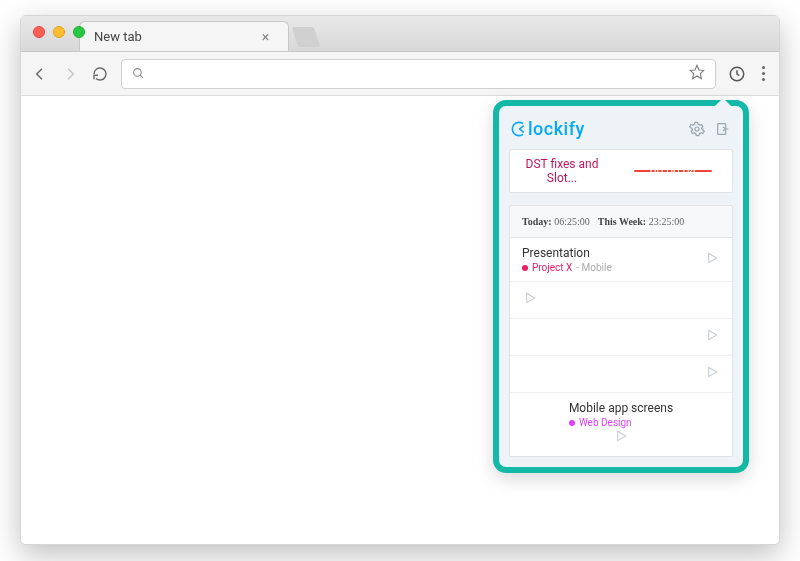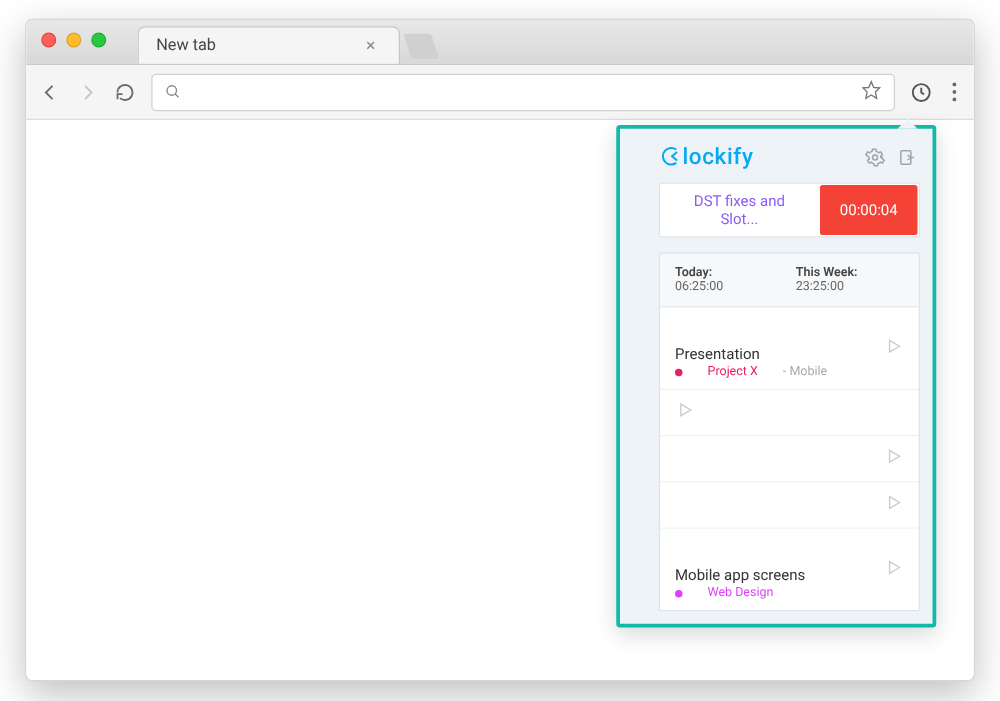--- a/index.html
+++ b/index.html
@@ -34,21 +34,21 @@
     top: 10px;
     left: 12px;
     display: flex;
     gap: 8px;
   }
   .dot { width: 12px; height: 12px; border-radius: 50%; }
   .dot.red { background: #ff5f57; border: 1px solid #e1463e; }
   .dot.yellow { background: #ffbd2e; border: 1px solid #e0a020; }
   .dot.green { background: #28c940; border: 1px solid #1faa33; }
   .tab {
-    margin-left: 89px;
+    margin-left: 58px;
     height: 30px;
     background: #f5f5f5;
     border: 1px solid #c7c7c7;
     border-bottom: none;
     border-radius: 6px 6px 0 0;
     display: flex;
     align-items: center;
     padding: 0 10px 0 14px;
     min-width: 210px;
     font-size: 13px;
@@ -94,24 +94,23 @@
 
   .content { position: relative; background:#fff; height: calc(100% - 80px); }
 
   
   .popup {
     position: absolute;
     top: 4px;
     right: 30px;
     width: 256px;
     background: #eef3f7;
-    border: 3px solid #14b8a6;
-    border-radius: 3px;
+    border: 6px solid #14b8a6;
+    border-radius: 13px;
     box-shadow: 0 6px 18px rgba(0,0,0,0.15);
-    padding-left: 21px;
   }
   .popup::before {
     content:'';
     position:absolute;
     top:-8px;
     right:12px;
     border-left:8px solid transparent;
     border-right:8px solid transparent;
     border-bottom:8px solid #eef3f7;
   }
@@ -138,62 +137,63 @@
     display:flex;
     align-items:stretch;
     height:44px;
   }
   .tracker .desc {
     flex:1;
     display:flex;
     align-items:center;
     padding:0 12px;
     font-size:12px;
-    color:#8b5cf6;
+    color:#be185d;
     text-align:center;
   }
   .tracker .timer {
     width: 78px;
     background:#f44336;
     color:#fff;
     font-size:12px;
     display:flex;
     align-items:center;
     justify-content:center;
-    margin:1px;
+    margin:20px;
     border-radius:2px;
   }
 
   .section {
     margin: 0 10px 10px 10px;
     border:1px solid #e0e4e8;
     border-radius:2px;
     overflow:hidden;
   }
   .summary {
     background:#f6f8fa;
     border-bottom:1px solid #e0e4e8;
     font-size:10px;
     color:#666;
     padding: 10px 12px;
     display:flex;
-    gap: 29px;
+    gap: 8px;
+    font-family: Liberation Serif, serif;
   }
   .summary b { color:#444; font-weight:600; }
   .entry {
     background:#fff;
     border-bottom:1px solid #eef1f3;
     padding: 8px 12px;
     display:flex;
     align-items:center;
   }
-  .entry:last-child { border-bottom:none; }
+  .entry:last-child { border-bottom:none;flex-direction:column; }
   .entry-main { flex:1; min-width:0; }
-  .entry-title { font-size:12px; color:#333; margin-bottom:2px;margin-top:22px; }
-  .entry-meta { font-size:10px; display:flex; align-items:center; gap:20px; }
+  .entry-title { font-size:12px; color:#333; margin-bottom:2px; }
+  .entry-meta { font-size:10px; display:flex; align-items:center; gap:4px; }
   .proj-dot { width:6px; height:6px; border-radius:50%; display:inline-block; }
   .proj-name { }
   .task-name { color:#aaa; }
   .play { color:#c6ccd1; }
 </style>
 </head>
 <body>
 
 <div class="window">
   <div class="titlebar">

